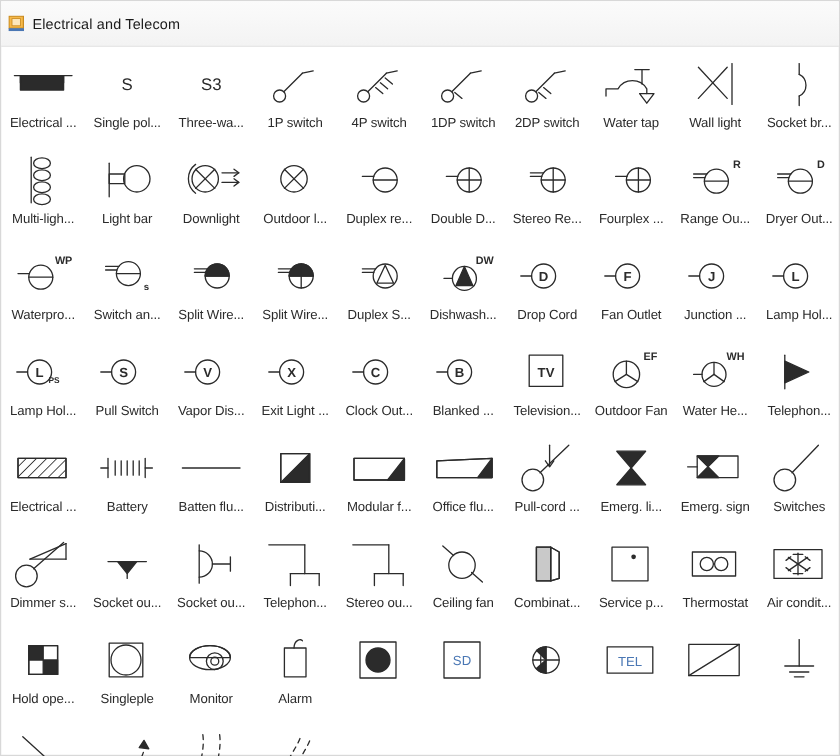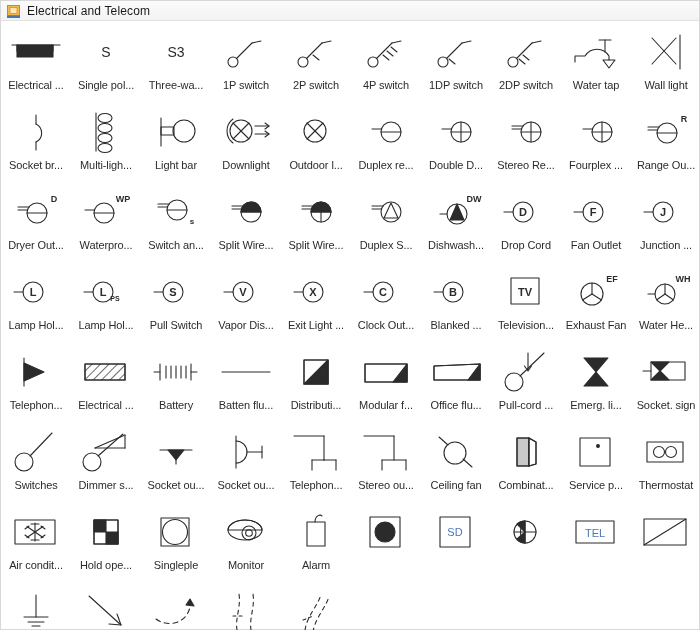--- a/index.html
+++ b/index.html
@@ -18,21 +18,21 @@
   #app {
     width: 700px;
     height: 630px;
     position: relative;
     box-sizing: border-box;
     border: 1px solid #d8d8d8;
     background: #ffffff;
   }
   
   .titlebar {
-    height: 20px;
+    height: 38px;
     box-sizing: border-box;
     background: linear-gradient(to bottom, #fbfbfb, #f3f3f3);
     border-bottom: 1px solid #e2e2e2;
     display: flex;
     align-items: center;
     padding: 0 6px;
     gap: 7px;
   }
   .stencil-icon {
     width: 13px;
@@ -143,31 +143,20 @@
         </div>
         <div class="cap">1P switch</div>
       </div>
       <div class="cell">
         <div class="glyph">
           <svg width="44" height="42" viewBox="0 0 44 42" fill="none" stroke="#2b2b2b" stroke-width="1.1" stroke-linecap="round" stroke-linejoin="round">
             <circle cx="9" cy="31" r="5"></circle>
             <line x1="12.5" y1="27.5" x2="28" y2="12"></line>
             <line x1="28" y1="12" x2="37" y2="10"></line>
             <line x1="19" y1="24" x2="25" y2="29"></line>
-          </svg>
-        </div>
-        <div class="cap">2P switch</div>
-      </div>
-      <div class="cell">
-        <div class="glyph">
-          <svg width="44" height="42" viewBox="0 0 44 42" fill="none" stroke="#2b2b2b" stroke-width="1.1" stroke-linecap="round" stroke-linejoin="round">
-            <circle cx="9" cy="31" r="5"></circle>
-            <line x1="12.5" y1="27.5" x2="28" y2="12"></line>
-            <line x1="28" y1="12" x2="37" y2="10"></line>
-            <line x1="19" y1="24" x2="25" y2="29"></line>
             <line x1="23" y1="20" x2="29" y2="25"></line>
             <line x1="27" y1="16" x2="33" y2="21"></line>
           </svg>
         </div>
         <div class="cap">4P switch</div>
       </div>
       <div class="cell">
         <div class="glyph">
           <svg width="44" height="42" viewBox="0 0 44 42" fill="none" stroke="#2b2b2b" stroke-width="1.1" stroke-linecap="round" stroke-linejoin="round">
             <circle cx="9" cy="31" r="5"></circle>
@@ -519,21 +508,21 @@
       <div class="cell">
         <div class="glyph">
           <svg width="52" height="44" viewBox="0 0 52 44" fill="none" stroke="#2b2b2b" stroke-width="1.1" stroke-linecap="round" stroke-linejoin="round">
             <circle cx="22" cy="24" r="11"></circle>
             <line x1="22" y1="24" x2="22" y2="13"></line>
             <line x1="22" y1="24" x2="12.5" y2="30"></line>
             <line x1="22" y1="24" x2="31.5" y2="30"></line>
             <text x="42" y="12" font-family="Liberation Sans, sans-serif" font-size="9" font-weight="bold" fill="#2b2b2b" stroke="none" text-anchor="middle">EF</text>
           </svg>
         </div>
-        <div class="cap">Exhaust Fan</div>
+        <div class="cap">Outdoor Fan</div>
       </div>
       <div class="cell">
         <div class="glyph">
           <svg width="54" height="44" viewBox="0 0 54 44" fill="none" stroke="#2b2b2b" stroke-width="1.1" stroke-linecap="round" stroke-linejoin="round">
             <circle cx="26" cy="24" r="10"></circle>
             <line x1="9" y1="24" x2="16" y2="24"></line>
             <line x1="26" y1="24" x2="26" y2="14"></line>
             <line x1="26" y1="24" x2="17.5" y2="30"></line>
             <line x1="26" y1="24" x2="34.5" y2="30"></line>
             <text x="44" y="12" font-family="Liberation Sans, sans-serif" font-size="9" font-weight="bold" fill="#2b2b2b" stroke="none" text-anchor="middle">WH</text>
@@ -640,21 +629,21 @@
       </div>
       <div class="cell">
         <div class="glyph">
           <svg width="54" height="44" viewBox="0 0 54 44" fill="none" stroke="#2b2b2b" stroke-width="1.1" stroke-linecap="round" stroke-linejoin="round">
             <rect x="12" y="12" width="34" height="18"></rect>
             <path d="M12 12 L30 12 L21 21 Z" fill="#2b2b2b"></path>
             <path d="M12 30 L30 30 L21 21 Z" fill="#2b2b2b"></path>
             <line x1="4" y1="21" x2="12" y2="21"></line>
           </svg>
         </div>
-        <div class="cap">Socket. sign</div>
+        <div class="cap">Emerg. sign</div>
       </div>
       <div class="cell">
         <div class="glyph">
           <svg width="48" height="44" viewBox="0 0 48 44" fill="none" stroke="#2b2b2b" stroke-width="1.1" stroke-linecap="round" stroke-linejoin="round">
             <circle cx="12" cy="32" r="9"></circle>
             <line x1="18" y1="26" x2="40" y2="3"></line>
           </svg>
         </div>
         <div class="cap">Switches</div>
       </div>

